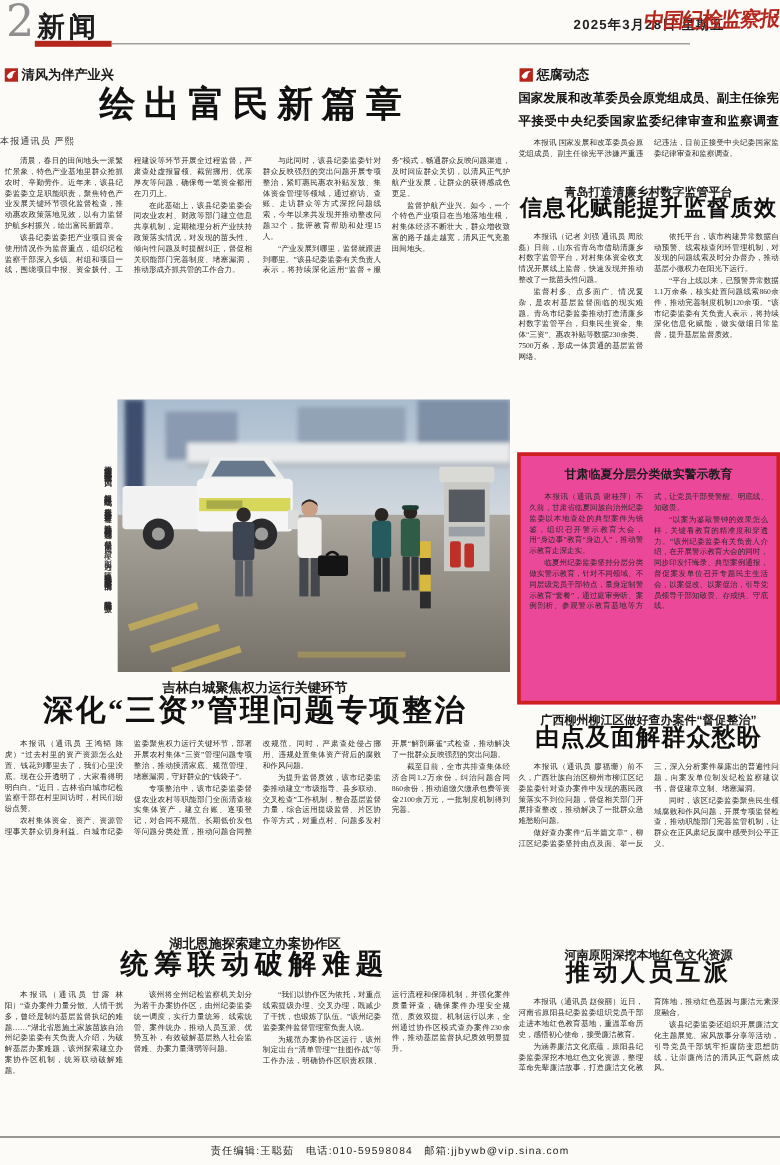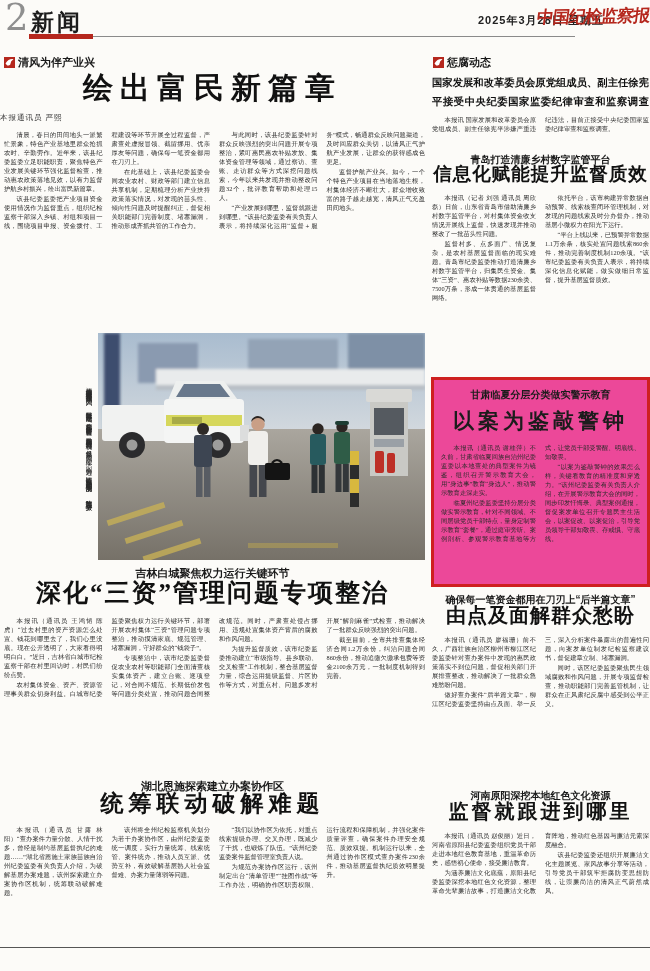--- a/index.html
+++ b/index.html
@@ -216,39 +216,39 @@
   <div class="headline" style="left:432px;top:164px;width:217px;font-size:18.5px;letter-spacing:1px;">信息化赋能提升监督质效</div>
   <div class="cols c2" style="left:432px;top:193px;width:217px;height:180px;">
       <p>本报讯（记者 刘强 通讯员 周欣磊）日前，山东省青岛市借助清廉乡村数字监管平台，对村集体资金收支情况开展线上监督，快速发现并推动整改了一批苗头性问题。</p>
       <p>监督村多、点多面广、情况复杂，是农村基层监督面临的现实难题。青岛市纪委监委推动打造清廉乡村数字监管平台，归集民生资金、集体“三资”、惠农补贴等数据230余类、7500万条，形成一体贯通的基层监督网络。</p>
       <p>依托平台，该市构建异常数据自动预警、线索核查闭环管理机制，对发现的问题线索及时分办督办，推动基层小微权力在阳光下运行。</p>
       <p>“平台上线以来，已预警异常数据1.1万余条，核实处置问题线索860余件，推动完善制度机制120余项。”该市纪委监委有关负责人表示，将持续深化信息化赋能，做实做细日常监督，提升基层监督质效。</p>
     </div>
 
   <div class="red-box">
     <div class="bx-kicker">甘肃临夏分层分类做实警示教育</div>
-    <div class="bx-headline">以案为鉴敲警钟</div>
     <div class="bx-cols">
         <p>本报讯（通讯员 谢桂萍）不久前，甘肃省临夏回族自治州纪委监委以本地查处的典型案件为镜鉴，组织召开警示教育大会，用“身边事”教育“身边人”，推动警示教育走深走实。</p>
         <p>临夏州纪委监委坚持分层分类做实警示教育，针对不同领域、不同层级党员干部特点，量身定制警示教育“套餐”，通过庭审旁听、案例剖析、参观警示教育基地等方式，让党员干部受警醒、明底线、知敬畏。</p>
         <p>“以案为鉴敲警钟的效果怎么样，关键看教育的精准度和穿透力。”该州纪委监委有关负责人介绍，在开展警示教育大会的同时，同步印发忏悔录、典型案例通报，督促案发单位召开专题民主生活会，以案促改、以案促治，引导党员领导干部知敬畏、存戒惧、守底线。</p>
       </div>
   </div>
 
-  <div class="kicker center" style="left:432px;top:593px;width:217px;font-size:10px;">确保每一笔资金都用在刀刃上“后半篇文章”</div>
+  <div class="kicker center" style="left:432px;top:593px;width:217px;font-size:10px;">广西柳州柳江区做好查办案件“督促整治”</div>
   <div class="headline" style="left:432px;top:604px;width:217px;font-size:20px;letter-spacing:1px;">由点及面解群众愁盼</div>
   <div class="cols c2" style="left:432px;top:635px;width:217px;height:148px;">
       <p>本报讯（通讯员 廖福珊）前不久，广西壮族自治区柳州市柳江区纪委监委针对查办案件中发现的惠民政策落实不到位问题，督促相关部门开展排查整改，推动解决了一批群众急难愁盼问题。</p>
       <p>做好查办案件“后半篇文章”，柳江区纪委监委坚持由点及面、举一反三，深入分析案件暴露出的普遍性问题，向案发单位制发纪检监察建议书，督促建章立制、堵塞漏洞。</p>
       <p>同时，该区纪委监委聚焦民生领域腐败和作风问题，开展专项监督检查，推动职能部门完善监管机制，让群众在正风肃纪反腐中感受到公平正义。</p>
     </div>
 
   <div class="kicker center" style="left:432px;top:789px;width:217px;font-size:10px;">河南原阳深挖本地红色文化资源</div>
-  <div class="headline" style="left:432px;top:800px;width:217px;font-size:20px;letter-spacing:3px;">监督就跟进到哪里</div>
+  <div class="headline" style="left:432px;top:800px;width:217px;font-size:20px;letter-spacing:3px;">推动人员互派</div>
   <div class="cols c2" style="left:432px;top:831px;width:217px;height:111px;">
       <p>本报讯（通讯员 赵俊丽）近日，河南省原阳县纪委监委组织党员干部走进本地红色教育基地，重温革命历史，感悟初心使命，接受廉洁教育。</p>
       <p>为涵养廉洁文化底蕴，原阳县纪委监委深挖本地红色文化资源，整理革命先辈廉洁故事，打造廉洁文化教育阵地，推动红色基因与廉洁元素深度融合。</p>
       <p>该县纪委监委还组织开展廉洁文化主题展览、家风故事分享等活动，引导党员干部筑牢拒腐防变思想防线，让崇廉尚洁的清风正气蔚然成风。</p>
     </div>
 
   <div class="foot-rule"></div>
+  <div class="footer-text">责任编辑:王聪茹　电话:010-59598084　邮箱:jjbywb@vip.sina.com</div>
 
 </div>
 
 </body></html>

